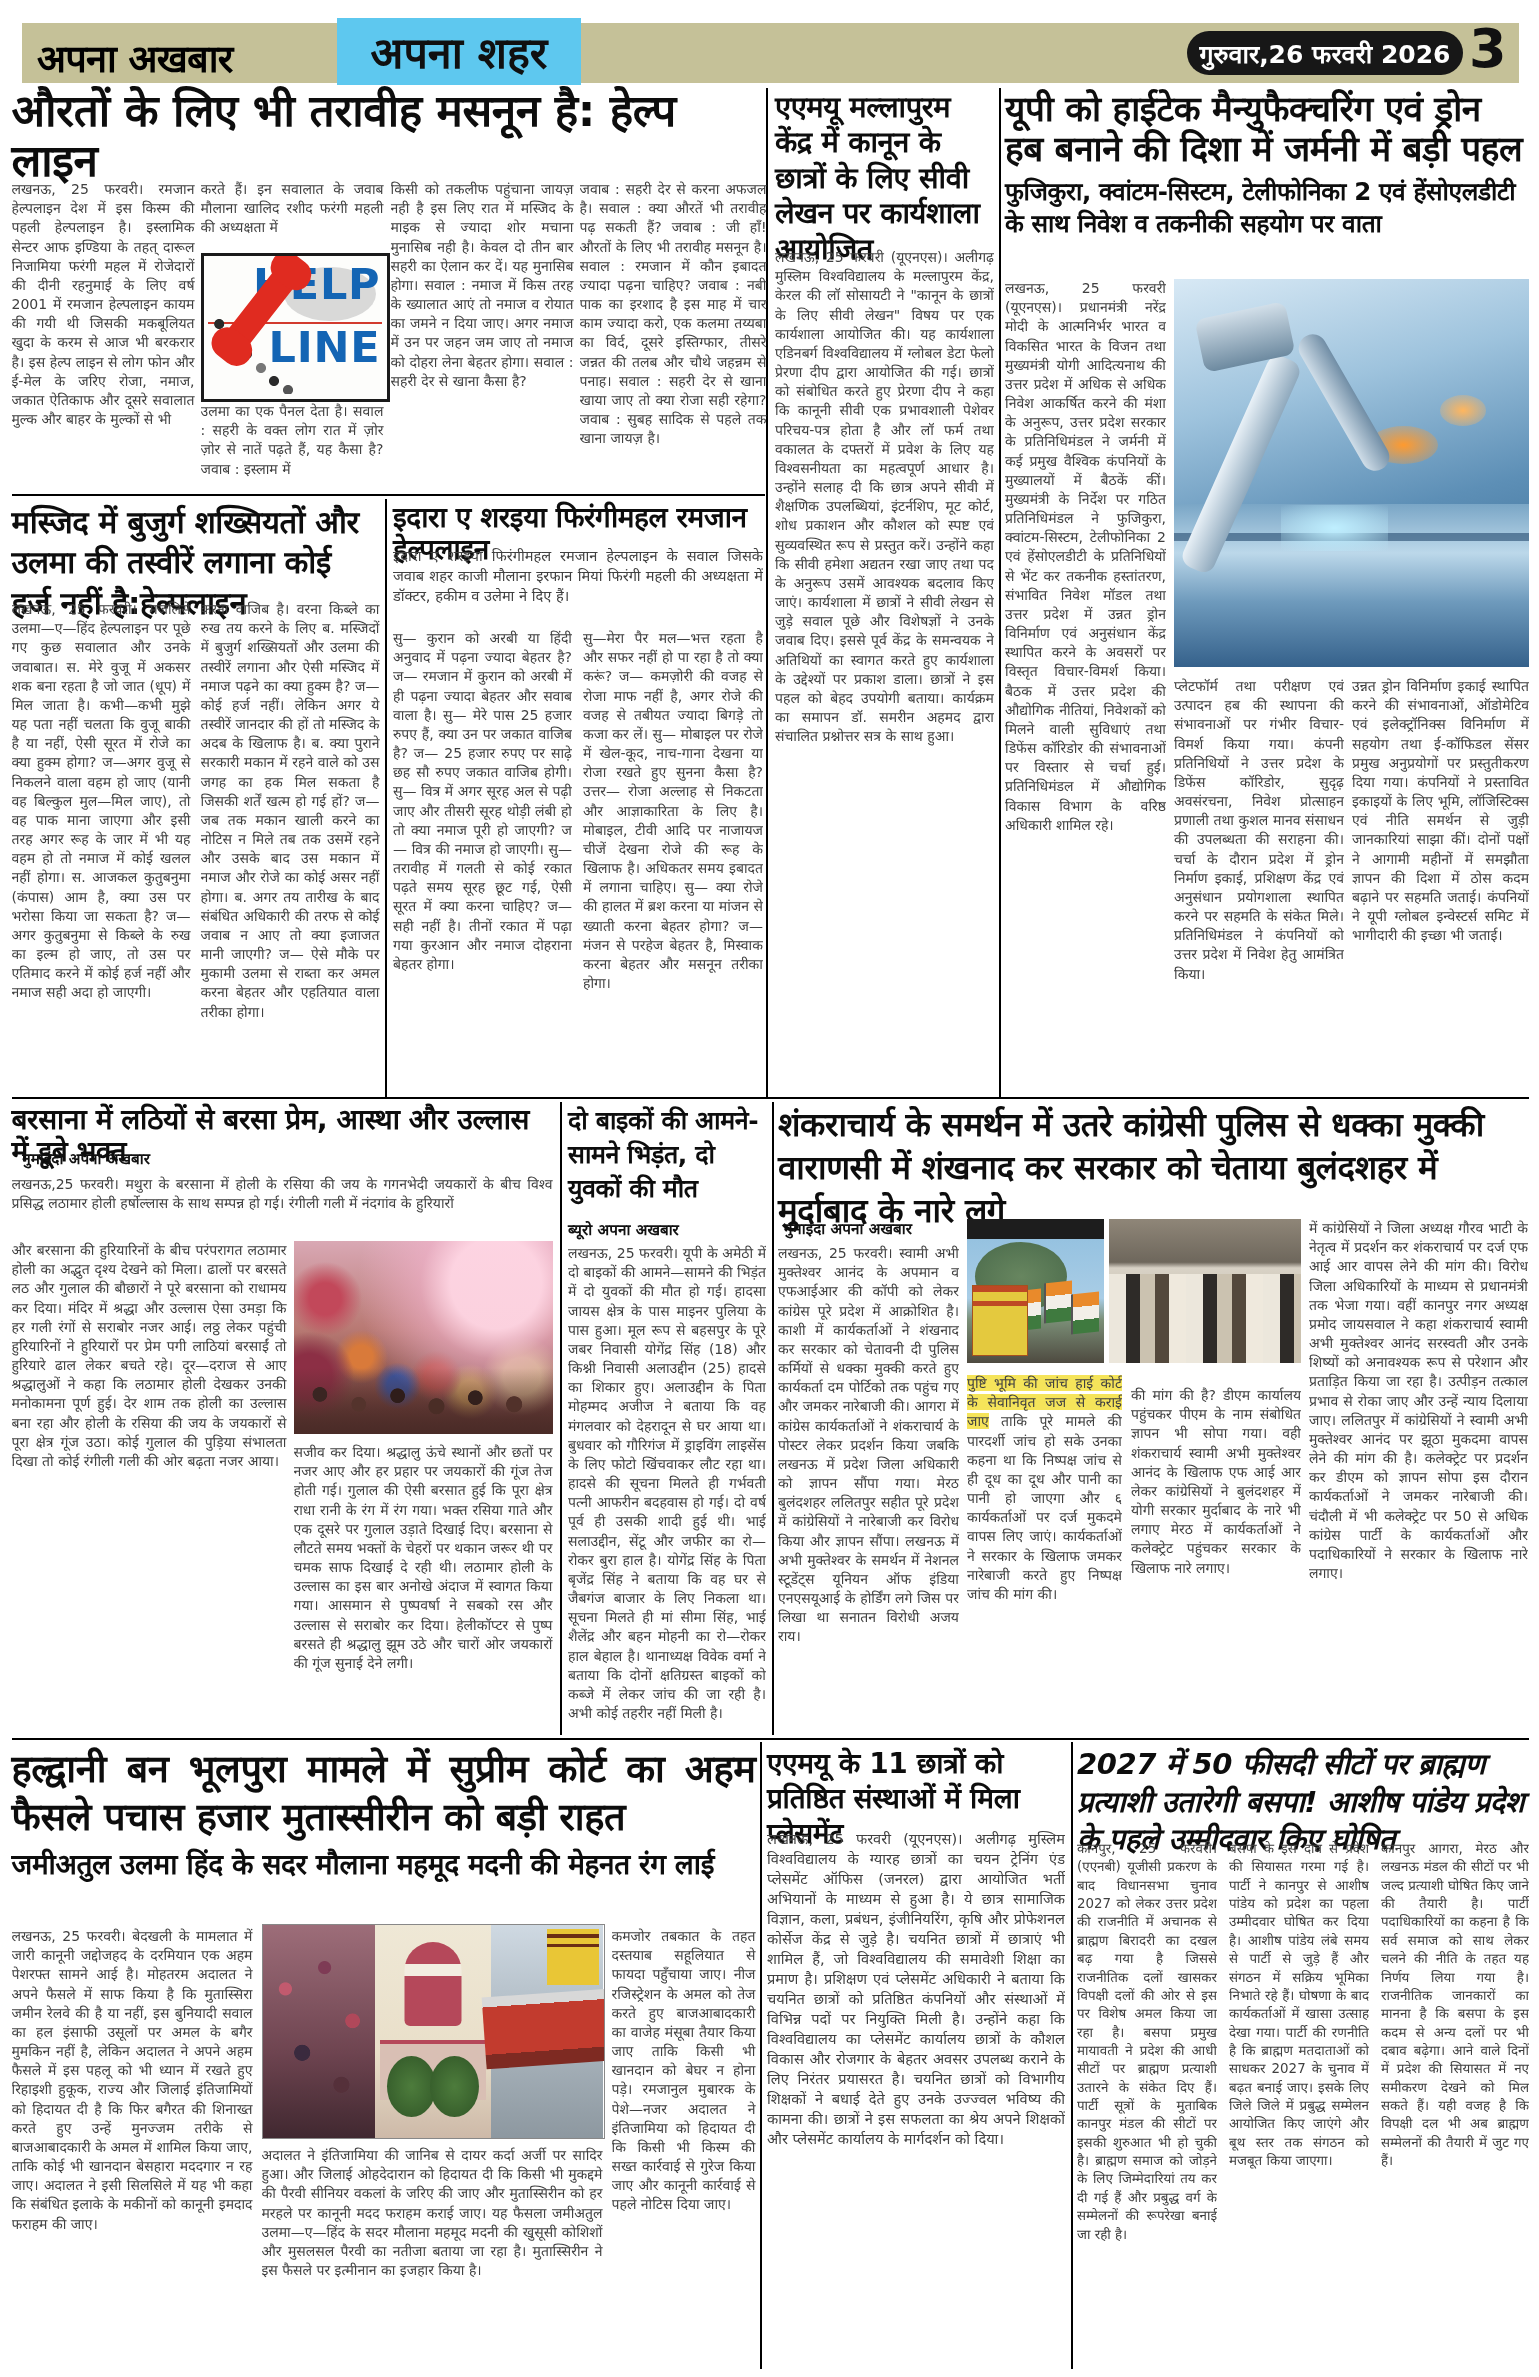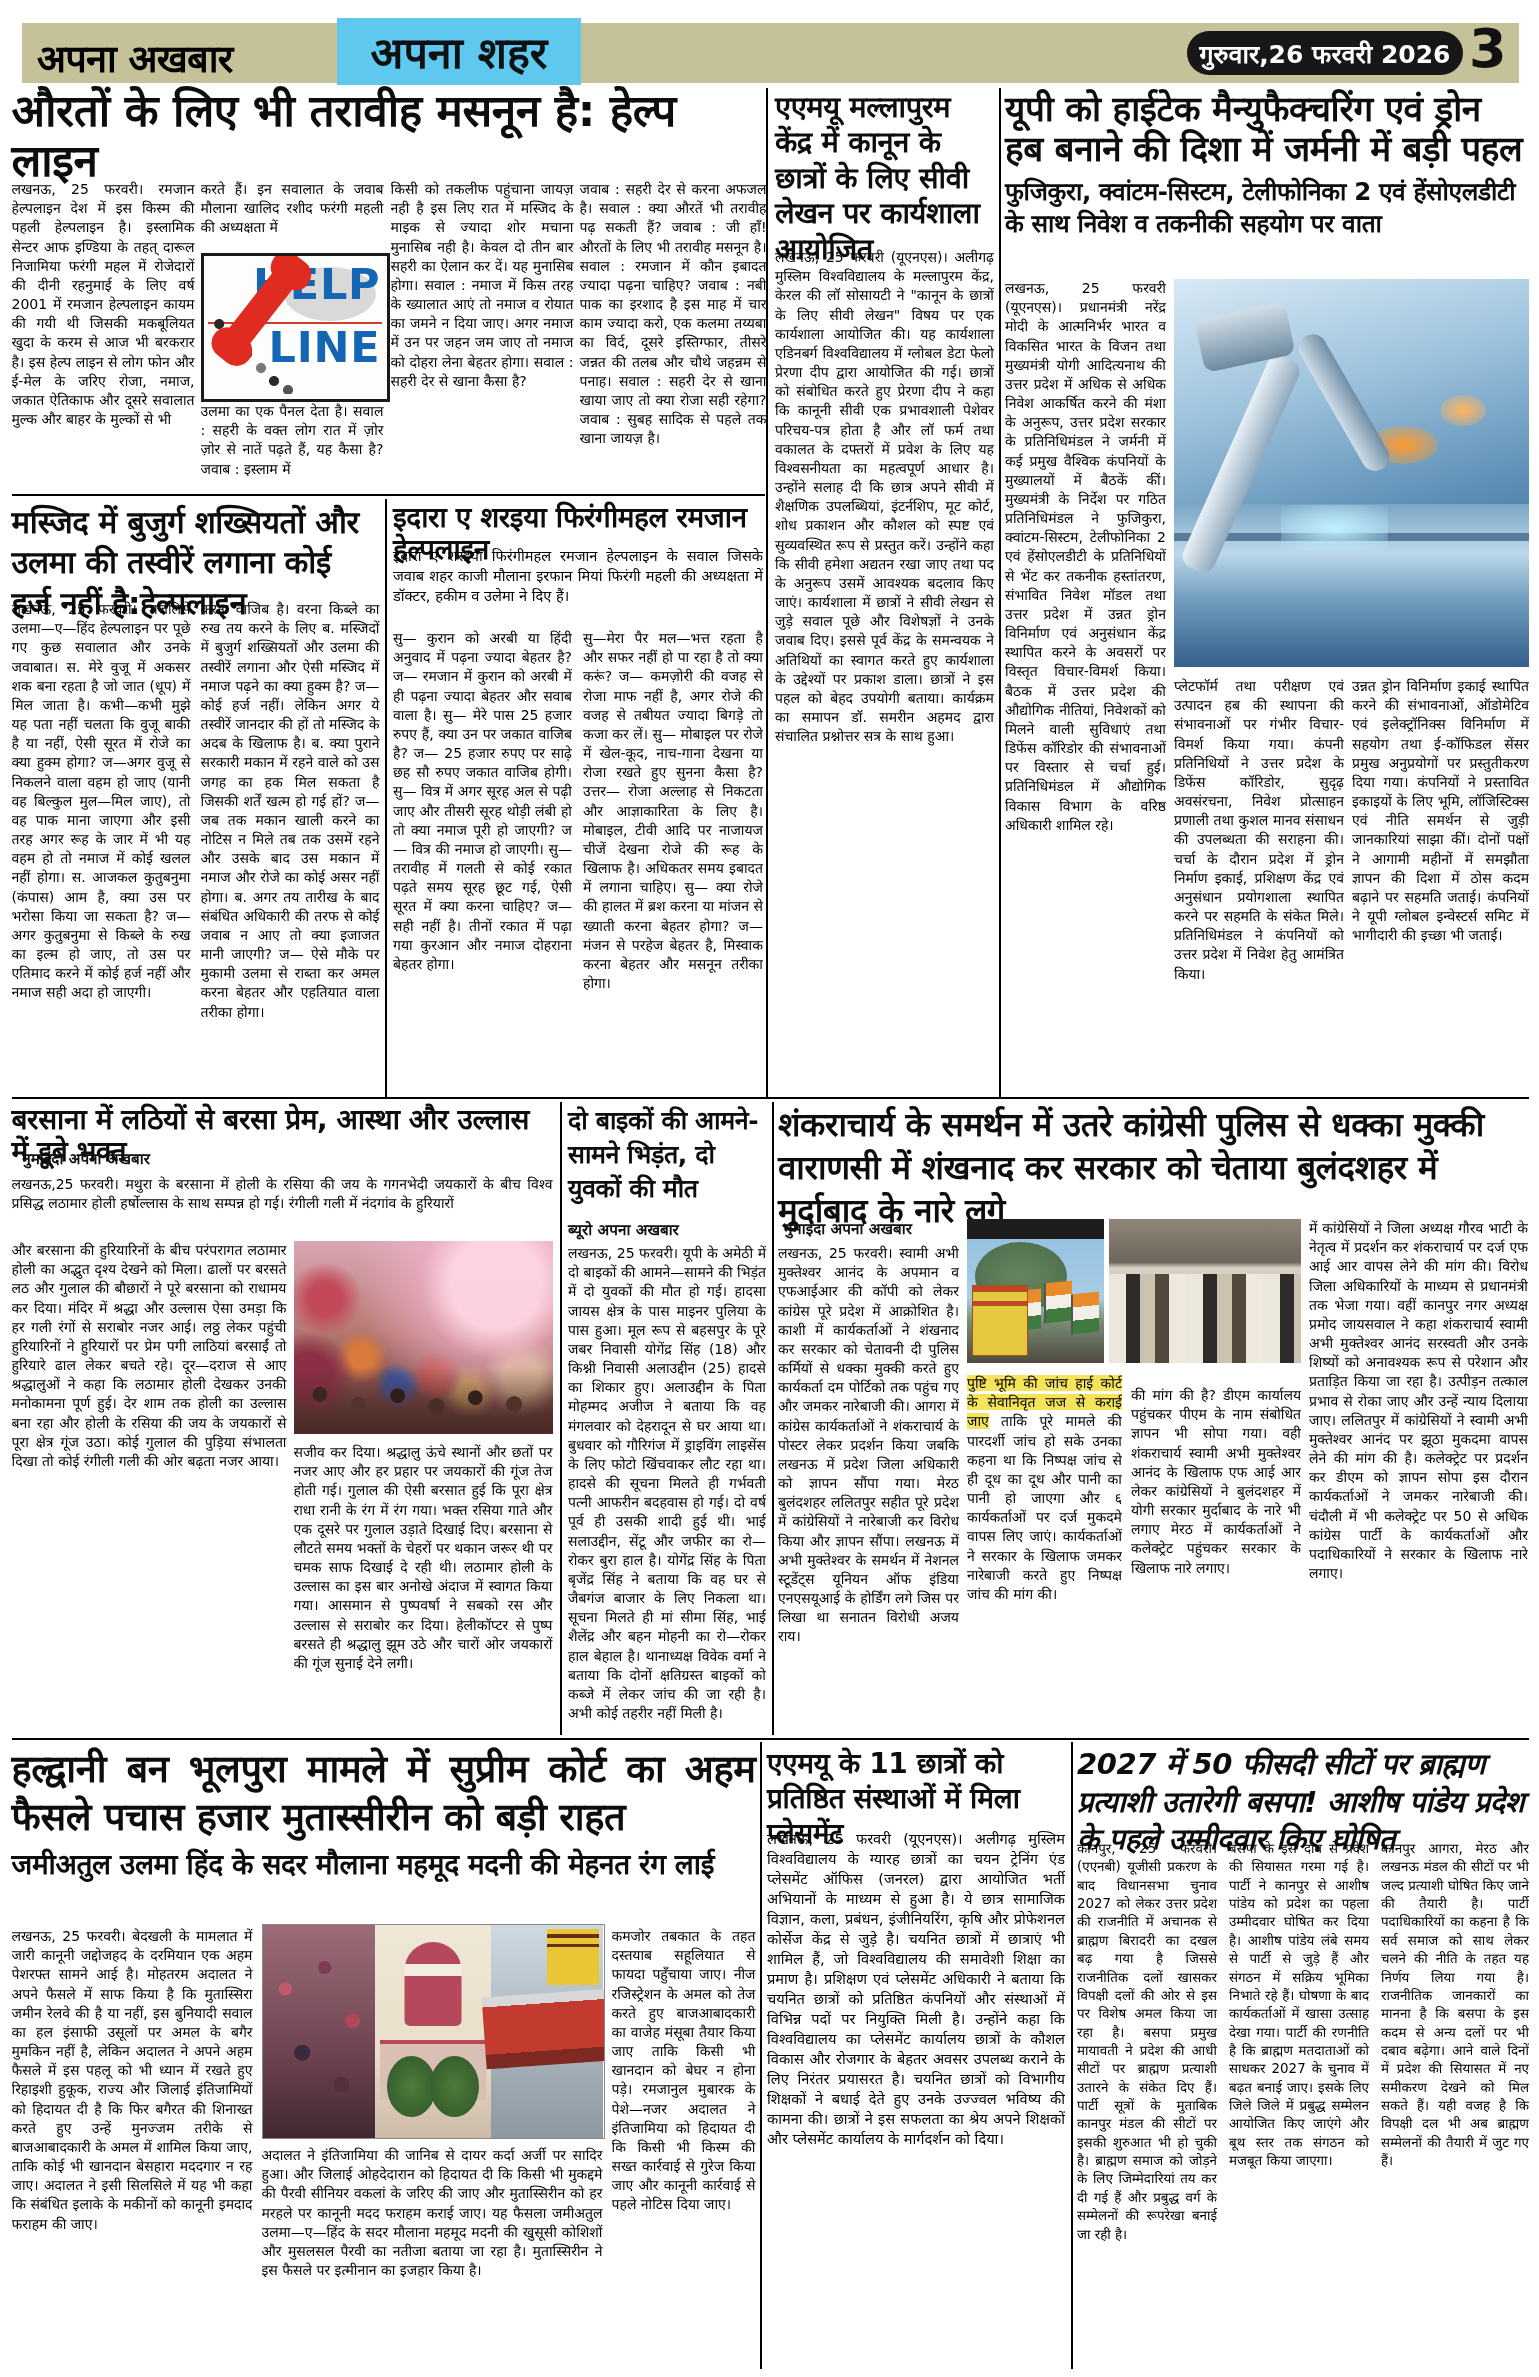--- a/index.html
+++ b/index.html
@@ -24,21 +24,21 @@
   .sub-c{font-size:24.5px;font-weight:800;line-height:1.3;margin-top:6.1px;}
   .h-d{font-size:31px;line-height:1.3;}
   .h-e{font-size:28px;}
   .h-f{font-size:28px;}
   .h-g{font-size:25px;line-height:1.35;}
   .h-h{font-size:33px;line-height:1.3;}
   .h-i{font-size:38px;line-height:1.25;}
   .sub-i{font-size:28px;font-weight:800;margin-top:7.7px;}
   .h-j{font-size:28px;line-height:1.25;}
   .h-k{font-size:29px;line-height:1.3;font-style:italic;}
-  .bt{position:absolute;font-size:14px;line-height:1.37;text-align:justify;color:#000000;overflow:hidden;}
+  .bt{position:absolute;font-size:14px;line-height:1.37;text-align:justify;color:#404040;overflow:hidden;}
   .byline{font-weight:800;font-size:15.3px;color:#111;}
   .ylw{background:#f5e45a;}
   
   .ph{position:absolute;overflow:hidden;}
   .help-logo{border:3.1px solid #1a1a1a;background:#fdfdfb;}
   .help-word{position:absolute;right:6.1px;font-weight:800;color:#1465b4;font-size:43px;line-height:0.95;letter-spacing:0.8px;}
   .help-line-red{position:absolute;left:4.6px;right:4.6px;top:66px;height:2.3px;background:#d23a2e;}
   .receiver{position:absolute;left:44px;top:-4.6px;width:26px;height:115px;background:#e02b20;border-radius:14px;transform:rotate(38deg);}
   .receiver:before,.receiver:after{content:"";position:absolute;width:43px;height:31px;background:#e02b20;border-radius:15.3px;left:-8.4px;}
   .receiver:before{top:-6.1px;}

